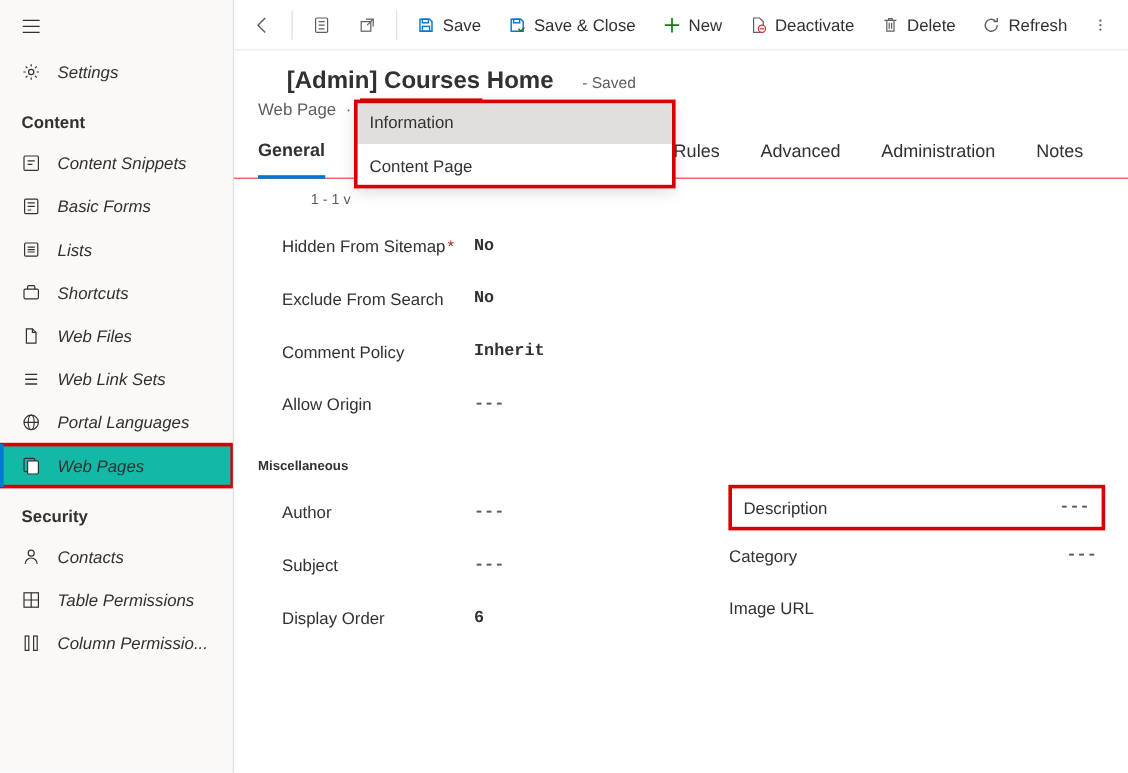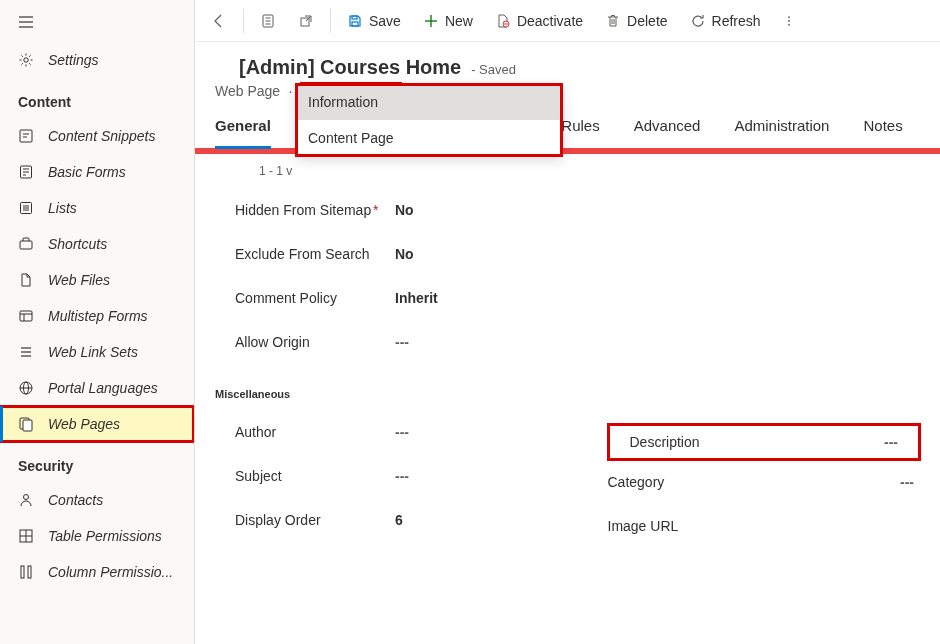--- a/index.html
+++ b/index.html
@@ -1,49 +1,49 @@
 <!DOCTYPE html>
 <html><head>
 <meta charset="utf-8">
 <style>
   * { box-sizing: border-box; margin: 0; padding: 0; }
   body { font-family: "Segoe UI", -apple-system, sans-serif; font-size: 14px; color: #323130; width: 940px; height: 644px; overflow: hidden; background: #fff; }
   .app { display: flex; width: 100%; height: 100%; }
   .sidebar { width: 195px; border-right: 1px solid #e1dfdd; background: #faf9f8; height: 100%; overflow-y: auto; overflow-x: hidden; position: relative; }
   .sidebar-header { padding: 14px 18px 12px; font-size: 14px; display: flex; align-items: center; gap: 14px; cursor: pointer; }
   .sidebar-item { display: flex; align-items: center; gap: 14px; padding: 10px 18px; cursor: pointer; font-size: 14px; color: #323130; width: 100%; white-space: nowrap; overflow: hidden; text-overflow: ellipsis; }
-  .sidebar-item.selected { background: #fef9c3; position: relative; }
+  .sidebar-item.selected { background: #14b8a6; position: relative; }
   .sidebar-item.selected::before { content: ""; position: absolute; left: 0; top: 0; bottom: 0; width: 3px; background: #0078d4; }
   .sidebar-section-title { padding: 16px 18px 8px; font-weight: 600; font-size: 14px; color: #323130; }
   .icon { width: 16px; height: 16px; flex-shrink: 0; display: inline-flex; align-items: center; justify-content: center; }
   .icon svg { width: 16px; height: 16px; }
   .hamburger svg { width: 18px; height: 18px; }
   .highlight-red { outline: 3px solid #d90000; outline-offset: -2px; }
   .main { flex: 1; display: flex; flex-direction: column; height: 100%; overflow: hidden; }
   .toolbar { display: flex; align-items: center; height: 42px; border-bottom: 1px solid #edebe9; padding: 0 6px; gap: 2px; }
   .toolbar-btn { display: inline-flex; align-items: center; gap: 6px; padding: 6px 10px; cursor: pointer; font-size: 14px; background: none; border: none; color: #323130; }
   .toolbar-icon { width: 16px; height: 16px; display: inline-flex; align-items: center; justify-content: center; }
   .toolbar-sep { width: 1px; height: 24px; background: #e1dfdd; margin: 0 4px; }
   .header { padding: 14px 20px 0; }
   .page-title { font-size: 20px; font-weight: 600; display: inline-block; margin-left: 24px; }
-  .page-status { font-size: 13px; color: #605e5c; margin-left: 6px; }
+  .page-status { font-size: 13px; color: #605e5c; margin-left: 20px; }
   .sub-header { display: flex; align-items: flex-start; gap: 8px; margin-top: 4px; font-size: 14px; color: #605e5c; }
   .form-selector { display: inline-flex; align-items: center; gap: 6px; cursor: pointer; color: #323130; padding: 2px 4px; }
-  .tabs { display: flex; gap: 34px; padding: 14px 20px 0; border-bottom: 6px solid #ef4444; font-size: 15px; position: relative; }
+  .tabs { display: flex; gap: 34px; padding: 14px 20px 0; border-bottom: 1px solid #ef4444; font-size: 15px; position: relative; align-items: center; }
   .tab { padding-bottom: 12px; cursor: pointer; color: #323130; white-space: nowrap; }
   .tab.active { font-weight: 600; border-bottom: 3px solid #0078d4; margin-bottom: -1px; }
   .dropdown { position: absolute; left: 296px; top: 84px; width: 266px; background: #fff; box-shadow: 0 4px 12px rgba(0,0,0,0.15); z-index: 10; }
   .dropdown-item { padding: 10px 12px; cursor: pointer; font-size: 14px; }
   .dropdown-item.hover { background: #e1dfdd; }
   .form-body { flex: 1; overflow-y: auto; padding: 10px 20px 20px 40px; }
   .truncated-row { color: #605e5c; font-size: 12px; padding-left: 24px; }
   .field-row { display: flex; align-items: center; padding: 14px 0; }
   .field-label { width: 160px; color: #323130; font-size: 14px; position: relative; }
   .field-label .req { color: #a4262c; position: absolute; left: 138px; }
-  .field-value { font-weight: 600; font-size: 14px; color: #323130; }
+  .field-value { font-weight: 600; font-size: 14px; color: #323130; font-family: Liberation Mono, monospace; }
   .field-value.empty { color: #605e5c; }
   .section-title { font-weight: 600; font-size: 11px; margin: 24px 0 10px -20px; }
   .two-col { display: flex; gap: 60px; }
   .col { flex: 1; }
   .more { width: 32px; text-align: center; }
   .label-span { display: block; overflow: hidden; text-overflow: ellipsis; font-style: italic; }
 </style>
 </head>
 <body>
 
@@ -115,30 +115,20 @@
       <span class="icon">
           <svg viewBox="0 0 16 16" fill="none" stroke="#323130" stroke-width="1">
             <path d="M4 2h5l3 3v9H4z"></path>
             <path d="M9 2v3h3"></path>
           </svg>
         </span>
       <span class="label-span">Web Files</span>
     </div>
     <div class="sidebar-item">
       <span class="icon">
-          <svg viewBox="0 0 16 16" fill="none" stroke="#323130" stroke-width="1">
-            <rect x="2" y="3" width="12" height="10" rx="1"></rect>
-            <line x1="2" y1="6" x2="14" y2="6"></line>
-            <line x1="6" y1="6" x2="6" y2="13"></line>
-          </svg>
-        </span>
-      <span class="label-span">Multistep Forms</span>
-    </div>
-    <div class="sidebar-item">
-      <span class="icon">
           <svg viewBox="0 0 16 16" fill="none" stroke="#323130" stroke-width="1.2">
             <line x1="3" y1="4" x2="13" y2="4"></line>
             <line x1="3" y1="8" x2="13" y2="8"></line>
             <line x1="3" y1="12" x2="13" y2="12"></line>
           </svg>
         </span>
       <span class="label-span">Web Link Sets</span>
     </div>
     <div class="sidebar-item">
       <span class="icon">
@@ -225,20 +215,30 @@
       <div class="toolbar-sep"></div>
       <button class="toolbar-btn">
           <span class="toolbar-icon">
             <svg viewBox="0 0 16 16" fill="none" stroke="#0078d4" stroke-width="1.2">
               <path d="M3 3h8l2 2v8H3z"></path>
               <rect x="5" y="3" width="5" height="3"></rect>
               <rect x="5" y="9" width="6" height="4"></rect>
             </svg>
           </span>
           <span>Save</span>
+        </button>
+      <button class="toolbar-btn">
+          <span class="toolbar-icon">
+            <svg viewBox="0 0 16 16" fill="none" stroke="#0078d4" stroke-width="1.2">
+              <path d="M3 3h8l2 2v8H3z"></path>
+              <rect x="5" y="3" width="5" height="3"></rect>
+              <path d="M9 11l2 2 3-3" stroke="#107c10"></path>
+            </svg>
+          </span>
+          <span>Save &amp; Close</span>
         </button>
       <button class="toolbar-btn">
           <span class="toolbar-icon">
             <svg viewBox="0 0 16 16" stroke="#107c10" stroke-width="1.4">
               <line x1="8" y1="2" x2="8" y2="14"></line>
               <line x1="2" y1="8" x2="14" y2="8"></line>
             </svg>
           </span>
           <span>New</span>
         </button>
@@ -348,21 +348,21 @@
           <div class="field-row">
             <div class="field-label">Subject</div>
             <div class="field-value empty">---</div>
           </div>
           <div class="field-row">
             <div class="field-label">Display Order</div>
             <div class="field-value">6</div>
           </div>
         </div>
         <div class="col">
-          <div class="field-row highlight-red" style="padding:10px 22px;margin-top:14px;">
+          <div class="field-row highlight-red" style="padding:10px 12px;">
             <div class="field-label" style="width:140px">Description</div>
             <div class="field-value empty" style="margin-left:auto">---</div>
           </div>
           <div class="field-row">
             <div class="field-label">Category</div>
             <div class="field-value empty" style="margin-left:auto;padding-right:6px">---</div>
           </div>
           <div class="field-row">
             <div class="field-label">Image URL</div>
             <div class="field-value empty"></div>

